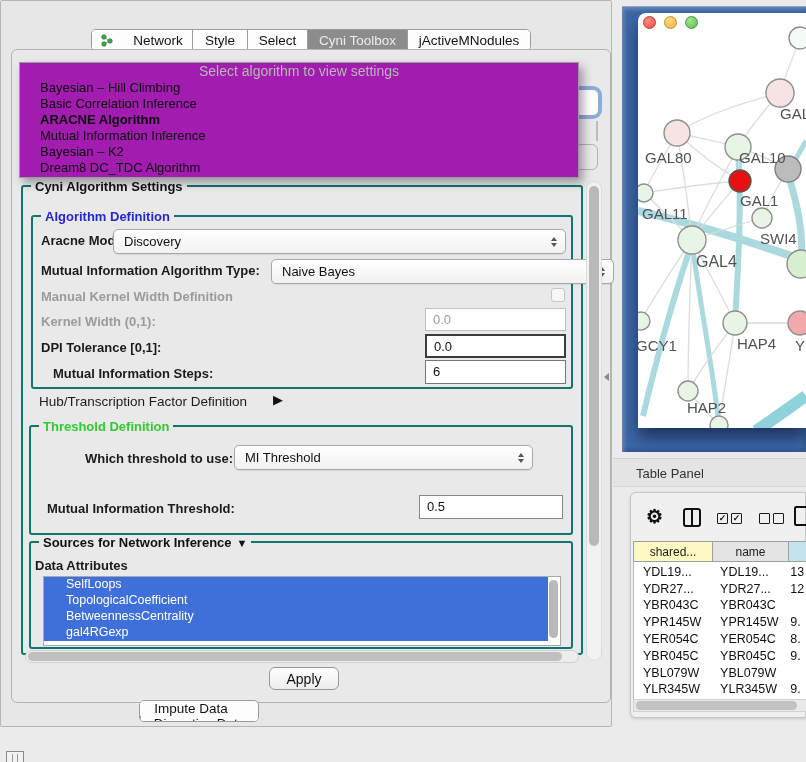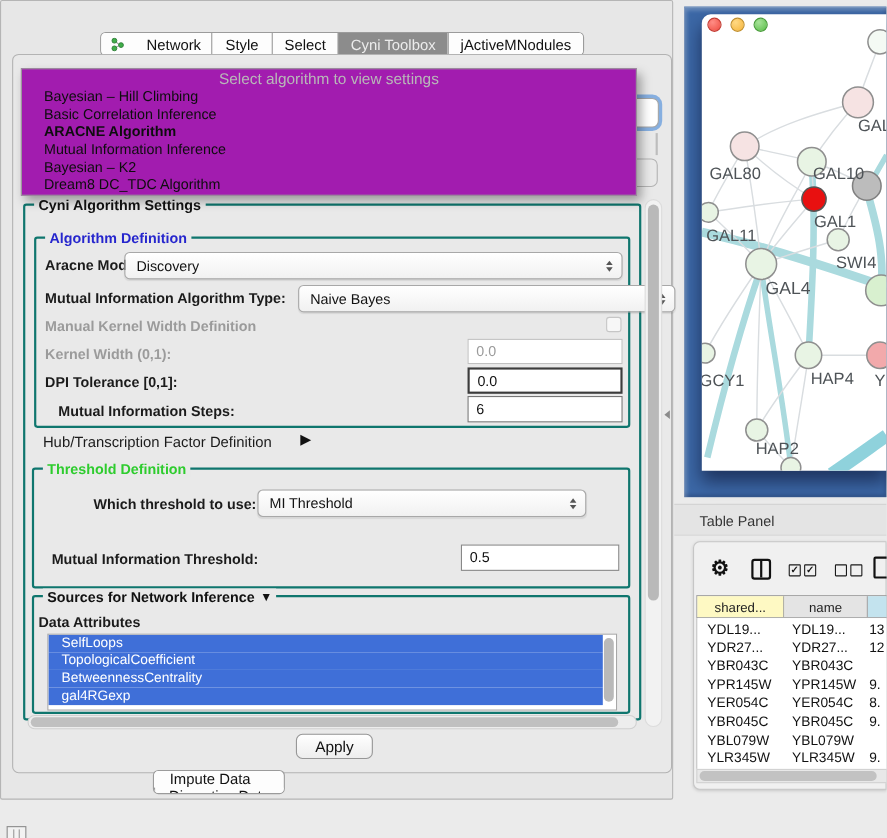--- a/index.html
+++ b/index.html
@@ -16,21 +16,21 @@
   .combo .arrows { position:absolute; right:8px; top:50%; transform:translateY(-50%); display:flex; flex-direction:column; align-items:center; }
   .arr-up { width:0; height:0; border-left:3.5px solid transparent; border-right:3.5px solid transparent; border-bottom:4.5px solid #555; margin-bottom:2px; }
   .arr-dn { width:0; height:0; border-left:3.5px solid transparent; border-right:3.5px solid transparent; border-top:4.5px solid #555; }
   .field { position:absolute; background:#fff; border:1px solid #999; font:13px "Liberation Sans", sans-serif; color:#111; text-align:left; padding:3px 7px; }
   .seg { display:flex; position:absolute; border:1px solid #9b9b9b; border-radius:5px; overflow:hidden; background:#fdfdfd; }
   .seg > div { display:flex; align-items:center; justify-content:center; font:13.5px "Liberation Sans", sans-serif; color:#111; border-left:1px solid #9b9b9b; background:#fdfdfd; gap:20px; }
   .seg > div:first-child { border-left:none; }
   .seg > div.sel { background:#8c8c8c; color:#ececec; }
   .thumb-v { position:absolute; background:#b9b9b9; border-radius:6px; }
   .popup-item { height:16px; line-height:16px; font:13px "Liberation Sans", sans-serif; color:#0d0d0d; padding-left:20px; white-space:nowrap; }
-  .attr-row { height:16px; line-height:16px; background:#3f6fd8; color:#fff; font:12.5px "Liberation Sans", sans-serif; padding-left:12px; white-space:nowrap; }
+  .attr-row { height:16px; line-height:16px; background:#3f6fd8; color:#fff; font:12.5px "Liberation Sans", sans-serif; padding-left:22px; white-space:nowrap; }
   .trow { display:flex; height:16.8px; align-items:flex-end; font:12.5px "Liberation Sans", sans-serif; color:#111; background:#fff; }
   .trow span { white-space:nowrap; overflow:hidden; }
   .tc1 { width:79px; padding-left:9px; }
   .tc2 { width:76px; padding-left:8px; }
   .tc3 { width:19px; padding-left:3px; }
   .cbx { position:absolute; width:11px; height:11px; border:1.6px solid #1a1a1a; border-radius:1px; font:bold 9px "Liberation Sans", sans-serif; text-align:center; line-height:9px; color:#111; }
   .tlight { position:absolute; width:13px; height:13px; border-radius:50%; top:2.5px; }
   svg text { font-family:"Liberation Sans", sans-serif; }
 </style>
 </head>

